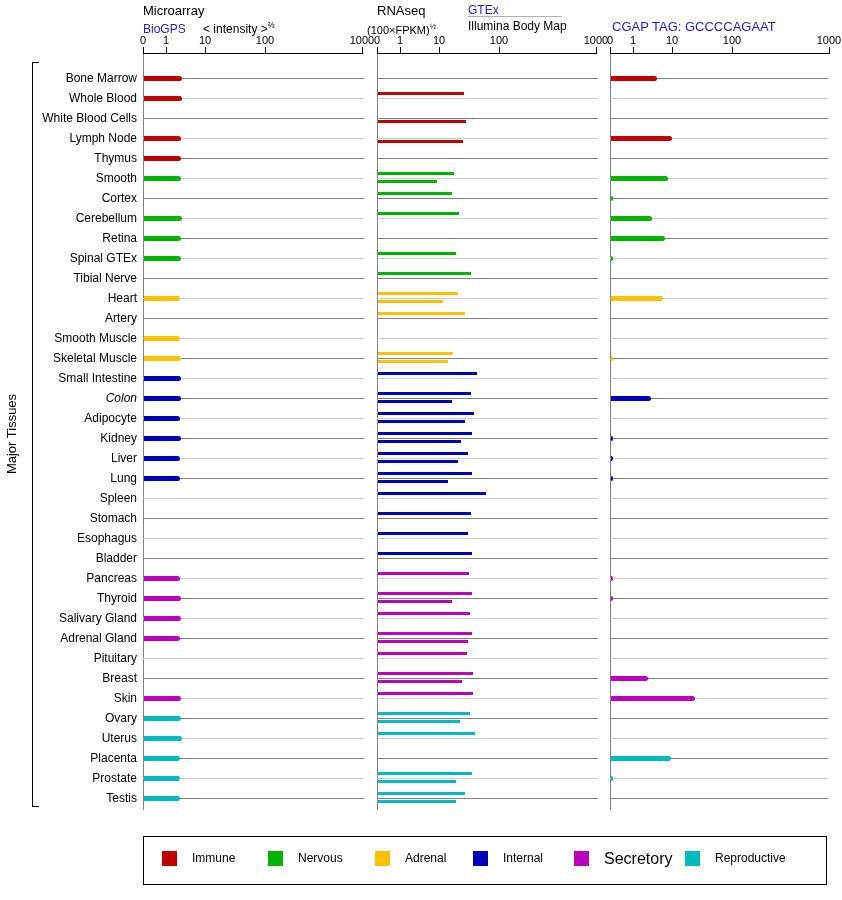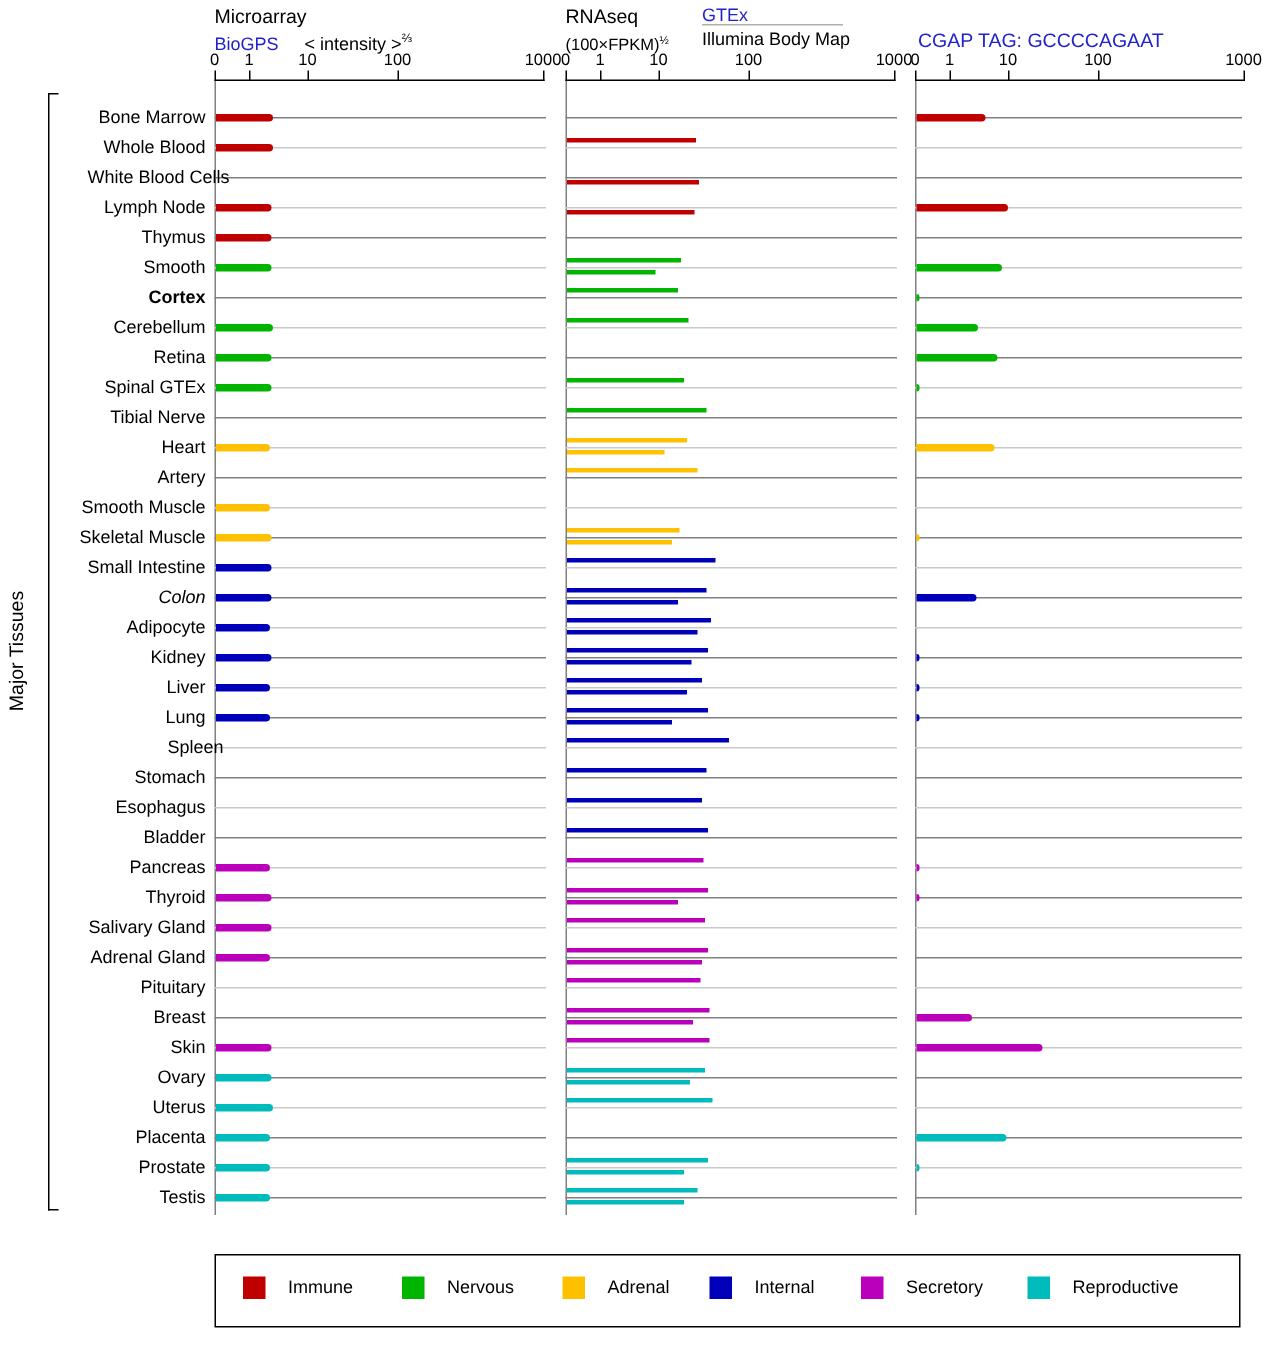--- a/index.html
+++ b/index.html
@@ -22,21 +22,21 @@
 
 <div id="root">
 
   <div class="abs t13" style="left:143px;top:3px;">Microarray</div>
   <div class="abs t12" style="left:143px;top:19px;">
     <span class="link">BioGPS</span>
     <span style="margin-left:14px;"><span>&lt; intensity &gt;</span><sup>⅔</sup></span>
   </div>
 
   <div class="abs t13" style="left:377px;top:3px;">RNAseq</div>
-  <div class="abs t11" style="left:377px;top:20px;"><span>(100×FPKM)</span><sup>½</sup></div>
+  <div class="abs t11" style="left:367px;top:20px;"><span>(100×FPKM)</span><sup>½</sup></div>
   <div class="abs t12 link" style="left:468px;top:3px;">GTEx</div>
   <div class="abs" style="left:468px;top:16px;width:94px;height:1px;background:#b0b0b0;"></div>
   <div class="abs t12" style="left:468px;top:19px;">Illumina Body Map</div>
 
   <div class="abs t13 link" style="left:612px;top:19px;">CGAP TAG: GCCCCAGAAT</div>
 
   <div class="abs rot-label" style="left:11px;top:434px;">Major Tissues</div>
 
   <div class="abs" style="left:32px;top:62px;width:1px;height:745px;background:#000;"></div>
   <div class="abs" style="left:32px;top:62px;width:7px;height:1px;background:#000;"></div>
@@ -87,21 +87,21 @@
       <div style="position: absolute; left: 611px; top: 76px; width: 46px; height: 5px; background: rgb(192, 0, 0); border-radius: 0px 3px 3px 0px;"></div>
       <div style="position: absolute; left: 143px; top: 98px; width: 221px; height: 1px; background: rgb(201, 201, 201);"></div>
       <div style="position: absolute; left: 377px; top: 98px; width: 221px; height: 1px; background: rgb(201, 201, 201);"></div>
       <div style="position: absolute; left: 610px; top: 98px; width: 218px; height: 1px; background: rgb(201, 201, 201);"></div>
       <div style="position: absolute; left: 0px; top: 90px; width: 137px; height: 16px; line-height: 16px; text-align: right; font-size: 12px;">Whole Blood</div>
       <div style="position: absolute; left: 144px; top: 96px; width: 38px; height: 5px; background: rgb(192, 0, 0); border-radius: 0px 3px 3px 0px;"></div>
       <div style="position: absolute; left: 378px; top: 92px; width: 86px; height: 3px; background: rgb(192, 0, 0);"></div>
       <div style="position: absolute; left: 143px; top: 118px; width: 221px; height: 1px; background: rgb(128, 128, 128);"></div>
       <div style="position: absolute; left: 377px; top: 118px; width: 221px; height: 1px; background: rgb(128, 128, 128);"></div>
       <div style="position: absolute; left: 610px; top: 118px; width: 218px; height: 1px; background: rgb(128, 128, 128);"></div>
-      <div style="position: absolute; left: 16px; top: 110px; width: 137px; height: 16px; line-height: 16px; text-align: right; font-size: 12px;">White Blood Cells</div>
+      <div style="position: absolute; left: 0px; top: 110px; width: 137px; height: 16px; line-height: 16px; text-align: right; font-size: 12px;">White Blood Cells</div>
       <div style="position: absolute; left: 378px; top: 120px; width: 88px; height: 3px; background: rgb(192, 0, 0);"></div>
       <div style="position: absolute; left: 143px; top: 138px; width: 221px; height: 1px; background: rgb(201, 201, 201);"></div>
       <div style="position: absolute; left: 377px; top: 138px; width: 221px; height: 1px; background: rgb(201, 201, 201);"></div>
       <div style="position: absolute; left: 610px; top: 138px; width: 218px; height: 1px; background: rgb(201, 201, 201);"></div>
       <div style="position: absolute; left: 0px; top: 130px; width: 137px; height: 16px; line-height: 16px; text-align: right; font-size: 12px;">Lymph Node</div>
       <div style="position: absolute; left: 144px; top: 136px; width: 37px; height: 5px; background: rgb(192, 0, 0); border-radius: 0px 3px 3px 0px;"></div>
       <div style="position: absolute; left: 378px; top: 140px; width: 85px; height: 3px; background: rgb(192, 0, 0);"></div>
       <div style="position: absolute; left: 611px; top: 136px; width: 61px; height: 5px; background: rgb(192, 0, 0); border-radius: 0px 3px 3px 0px;"></div>
       <div style="position: absolute; left: 143px; top: 158px; width: 221px; height: 1px; background: rgb(128, 128, 128);"></div>
       <div style="position: absolute; left: 377px; top: 158px; width: 221px; height: 1px; background: rgb(128, 128, 128);"></div>
@@ -112,21 +112,21 @@
       <div style="position: absolute; left: 377px; top: 178px; width: 221px; height: 1px; background: rgb(201, 201, 201);"></div>
       <div style="position: absolute; left: 610px; top: 178px; width: 218px; height: 1px; background: rgb(201, 201, 201);"></div>
       <div style="position: absolute; left: 0px; top: 170px; width: 137px; height: 16px; line-height: 16px; text-align: right; font-size: 12px;">Smooth</div>
       <div style="position: absolute; left: 144px; top: 176px; width: 37px; height: 5px; background: rgb(0, 180, 0); border-radius: 0px 3px 3px 0px;"></div>
       <div style="position: absolute; left: 378px; top: 172px; width: 76px; height: 3px; background: rgb(0, 180, 0);"></div>
       <div style="position: absolute; left: 378px; top: 180px; width: 59px; height: 3px; background: rgb(0, 180, 0);"></div>
       <div style="position: absolute; left: 611px; top: 176px; width: 57px; height: 5px; background: rgb(0, 180, 0); border-radius: 0px 3px 3px 0px;"></div>
       <div style="position: absolute; left: 143px; top: 198px; width: 221px; height: 1px; background: rgb(128, 128, 128);"></div>
       <div style="position: absolute; left: 377px; top: 198px; width: 221px; height: 1px; background: rgb(128, 128, 128);"></div>
       <div style="position: absolute; left: 610px; top: 198px; width: 218px; height: 1px; background: rgb(128, 128, 128);"></div>
-      <div style="position: absolute; left: 0px; top: 190px; width: 137px; height: 16px; line-height: 16px; text-align: right; font-size: 12px; font-weight: bold;">Cortex</div>
+      <div style="position: absolute; left: 0px; top: 190px; width: 137px; height: 16px; line-height: 16px; text-align: right; font-size: 12px;">Cortex</div>
       <div style="position: absolute; left: 378px; top: 192px; width: 74px; height: 3px; background: rgb(0, 180, 0);"></div>
       <div style="position: absolute; left: 611px; top: 196px; width: 2px; height: 5px; background: rgb(0, 180, 0); border-radius: 0px 3px 3px 0px;"></div>
       <div style="position: absolute; left: 143px; top: 218px; width: 221px; height: 1px; background: rgb(201, 201, 201);"></div>
       <div style="position: absolute; left: 377px; top: 218px; width: 221px; height: 1px; background: rgb(201, 201, 201);"></div>
       <div style="position: absolute; left: 610px; top: 218px; width: 218px; height: 1px; background: rgb(201, 201, 201);"></div>
       <div style="position: absolute; left: 0px; top: 210px; width: 137px; height: 16px; line-height: 16px; text-align: right; font-size: 12px;">Cerebellum</div>
       <div style="position: absolute; left: 144px; top: 216px; width: 38px; height: 5px; background: rgb(0, 180, 0); border-radius: 0px 3px 3px 0px;"></div>
       <div style="position: absolute; left: 378px; top: 212px; width: 81px; height: 3px; background: rgb(0, 180, 0);"></div>
       <div style="position: absolute; left: 611px; top: 216px; width: 41px; height: 5px; background: rgb(0, 180, 0); border-radius: 0px 3px 3px 0px;"></div>
       <div style="position: absolute; left: 143px; top: 238px; width: 221px; height: 1px; background: rgb(128, 128, 128);"></div>
@@ -214,21 +214,21 @@
       <div style="position: absolute; left: 377px; top: 478px; width: 221px; height: 1px; background: rgb(128, 128, 128);"></div>
       <div style="position: absolute; left: 610px; top: 478px; width: 218px; height: 1px; background: rgb(128, 128, 128);"></div>
       <div style="position: absolute; left: 0px; top: 470px; width: 137px; height: 16px; line-height: 16px; text-align: right; font-size: 12px;">Lung</div>
       <div style="position: absolute; left: 144px; top: 476px; width: 36px; height: 5px; background: rgb(0, 0, 187); border-radius: 0px 3px 3px 0px;"></div>
       <div style="position: absolute; left: 378px; top: 472px; width: 94px; height: 3px; background: rgb(0, 0, 187);"></div>
       <div style="position: absolute; left: 378px; top: 480px; width: 70px; height: 3px; background: rgb(0, 0, 187);"></div>
       <div style="position: absolute; left: 611px; top: 476px; width: 2px; height: 5px; background: rgb(0, 0, 187); border-radius: 0px 3px 3px 0px;"></div>
       <div style="position: absolute; left: 143px; top: 498px; width: 221px; height: 1px; background: rgb(201, 201, 201);"></div>
       <div style="position: absolute; left: 377px; top: 498px; width: 221px; height: 1px; background: rgb(201, 201, 201);"></div>
       <div style="position: absolute; left: 610px; top: 498px; width: 218px; height: 1px; background: rgb(201, 201, 201);"></div>
-      <div style="position: absolute; left: 0px; top: 490px; width: 137px; height: 16px; line-height: 16px; text-align: right; font-size: 12px; margin-left: 12px;">Spleen</div>
+      <div style="position: absolute; left: 0px; top: 490px; width: 137px; height: 16px; line-height: 16px; text-align: right; font-size: 12px;">Spleen</div>
       <div style="position: absolute; left: 378px; top: 492px; width: 108px; height: 3px; background: rgb(0, 0, 187);"></div>
       <div style="position: absolute; left: 143px; top: 518px; width: 221px; height: 1px; background: rgb(128, 128, 128);"></div>
       <div style="position: absolute; left: 377px; top: 518px; width: 221px; height: 1px; background: rgb(128, 128, 128);"></div>
       <div style="position: absolute; left: 610px; top: 518px; width: 218px; height: 1px; background: rgb(128, 128, 128);"></div>
       <div style="position: absolute; left: 0px; top: 510px; width: 137px; height: 16px; line-height: 16px; text-align: right; font-size: 12px;">Stomach</div>
       <div style="position: absolute; left: 378px; top: 512px; width: 93px; height: 3px; background: rgb(0, 0, 187);"></div>
       <div style="position: absolute; left: 143px; top: 538px; width: 221px; height: 1px; background: rgb(201, 201, 201);"></div>
       <div style="position: absolute; left: 377px; top: 538px; width: 221px; height: 1px; background: rgb(201, 201, 201);"></div>
       <div style="position: absolute; left: 610px; top: 538px; width: 218px; height: 1px; background: rgb(201, 201, 201);"></div>
       <div style="position: absolute; left: 0px; top: 530px; width: 137px; height: 16px; line-height: 16px; text-align: right; font-size: 12px;">Esophagus</div>
@@ -325,17 +325,17 @@
   <div id="legend-items" class="abs" style="left:0;top:0;">
       <div style="position: absolute; left: 162px; top: 851px; width: 15px; height: 15px; background: rgb(192, 0, 0);"></div>
       <div style="position: absolute; left: 192px; top: 851px; height: 15px; line-height: 15px; font-size: 12px;">Immune</div>
       <div style="position: absolute; left: 268px; top: 851px; width: 15px; height: 15px; background: rgb(0, 180, 0);"></div>
       <div style="position: absolute; left: 298px; top: 851px; height: 15px; line-height: 15px; font-size: 12px;">Nervous</div>
       <div style="position: absolute; left: 375px; top: 851px; width: 15px; height: 15px; background: rgb(255, 192, 0);"></div>
       <div style="position: absolute; left: 405px; top: 851px; height: 15px; line-height: 15px; font-size: 12px;">Adrenal</div>
       <div style="position: absolute; left: 473px; top: 851px; width: 15px; height: 15px; background: rgb(0, 0, 187);"></div>
       <div style="position: absolute; left: 503px; top: 851px; height: 15px; line-height: 15px; font-size: 12px;">Internal</div>
       <div style="position: absolute; left: 574px; top: 851px; width: 15px; height: 15px; background: rgb(187, 0, 187);"></div>
-      <div style="position: absolute; left: 604px; top: 851px; height: 15px; line-height: 15px; font-size: 12px;">Secretory</div>
+      <div style="position: absolute; left: 604px; top: 851px; height: 15px; line-height: 15px; font-size: 16px;">Secretory</div>
       <div style="position: absolute; left: 685px; top: 851px; width: 15px; height: 15px; background: rgb(0, 187, 187);"></div>
       <div style="position: absolute; left: 715px; top: 851px; height: 15px; line-height: 15px; font-size: 12px;">Reproductive</div>
     </div>
 </div>
 
 </body></html>

